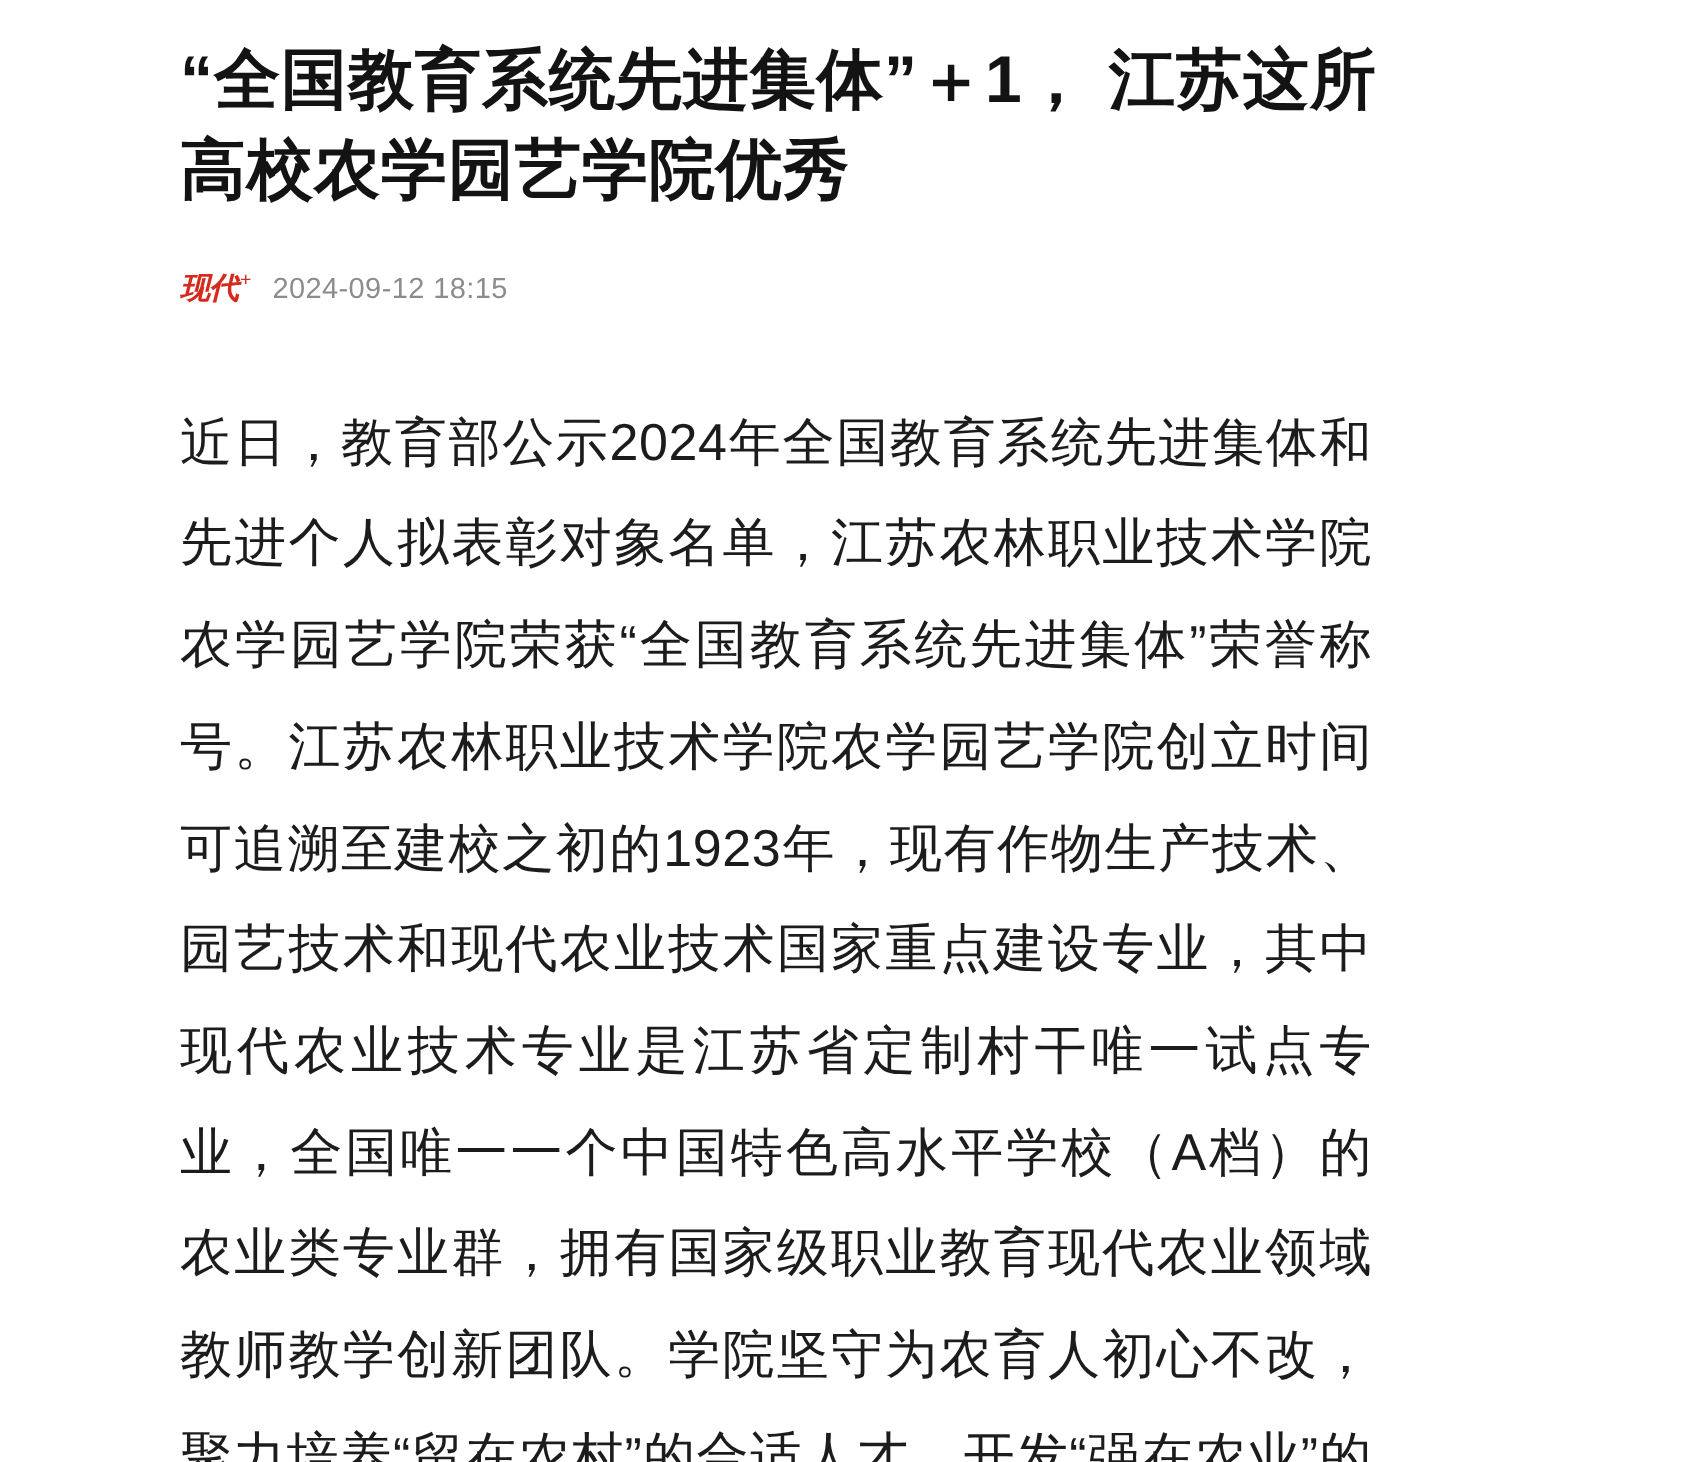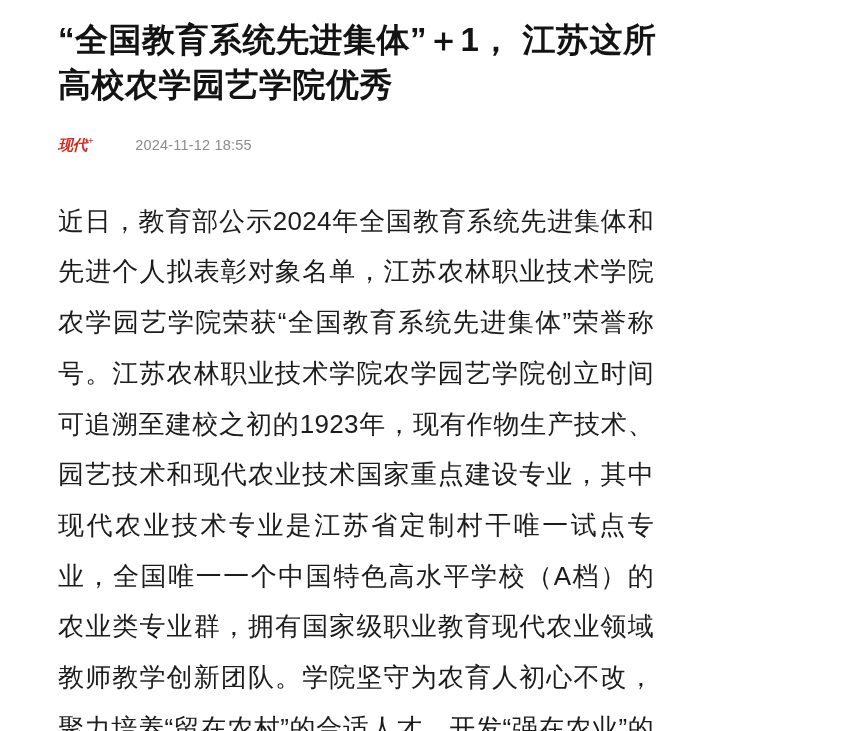--- a/index.html
+++ b/index.html
@@ -13,38 +13,38 @@
     font-family: "Liberation Sans", sans-serif;
     color: #1a1a1a;
     overflow: hidden;
   }
   .page {
     width: 716px;
     height: 731px;
     box-sizing: border-box;
     padding: 18px 56px 0 56px;
     position: relative;
+    margin-left: 32px;
   }
   .article-title {
     font-family: "Liberation Sans", sans-serif;
     font-size: 33px;
     line-height: 1.36;
     font-weight: 700;
     letter-spacing: 0.5px;
     color: #131313;
     margin: 0;
     padding: 0 0 0 2px;
   }
   .meta-row {
     display: flex;
     align-items: center;
     margin-top: 26px;
     padding-left: 2px;
     height: 22px;
-    gap: 31px;
   }
   .source-logo {
     font-family: "Liberation Serif", serif;
     font-weight: 700;
     font-style: italic;
     font-size: 15px;
     color: #d52b1e;
     letter-spacing: -0.5px;
     line-height: 1;
     white-space: nowrap;
@@ -78,20 +78,20 @@
 </style>
 </head>
 <body>
 
 <div class="page">
 
   <h1 class="article-title">“全国教育系统先进集体”＋1， 江苏这所高校农学园艺学院优秀</h1>
 
   <div class="meta-row">
     <span class="source-logo"><span>现代</span><span class="plus">+</span></span>
-    <span class="publish-time">2024-11-12 18:55</span>
+    <span class="publish-time">2024-09-12 18:15</span>
   </div>
 
   <div class="article-body">
     <p>近日，教育部公示2024年全国教育系统先进集体和先进个人拟表彰对象名单，江苏农林职业技术学院农学园艺学院荣获“全国教育系统先进集体”荣誉称号。江苏农林职业技术学院农学园艺学院创立时间可追溯至建校之初的1923年，现有作物生产技术、园艺技术和现代农业技术国家重点建设专业，其中现代农业技术专业是江苏省定制村干唯一试点专业，全国唯一一个中国特色高水平学校（A档）的农业类专业群，拥有国家级职业教育现代农业领域教师教学创新团队。学院坚守为农育人初心不改，聚力培养“留在农村”的合适人才、开发“强在农业”的创新成果、推广“富在农民”的实用技术。通过农业职业教育赋能现代农业新质生产力，在推进农业现代化进程中走在前、做示范。</p>
   </div>
 
 </div>
 
 </body></html>

